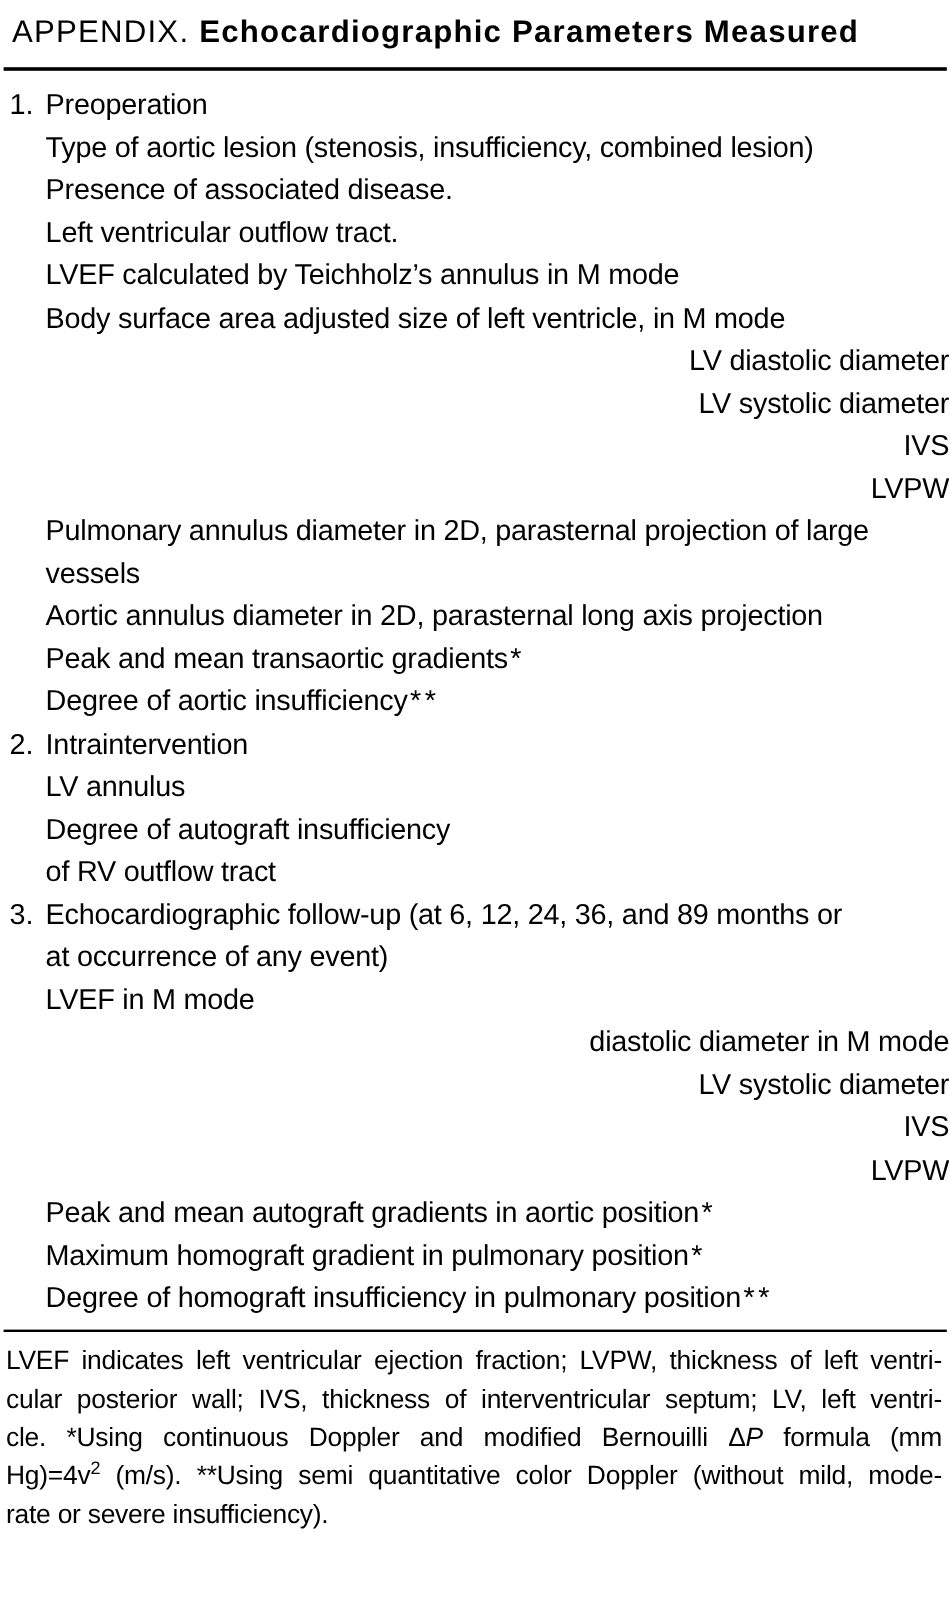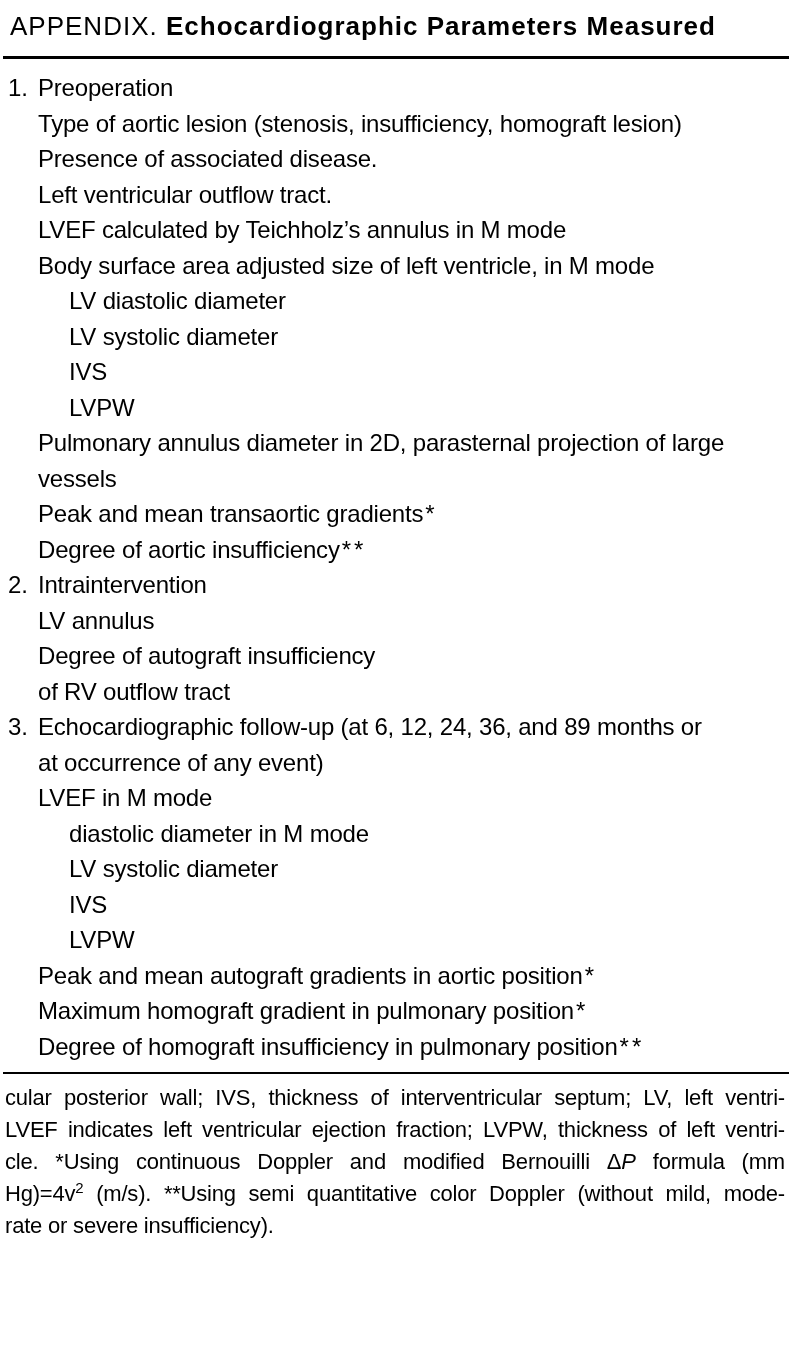--- a/index.html
+++ b/index.html
@@ -50,21 +50,21 @@
   }
   .line {
     position: relative;
     height: 35.5px;
     line-height: 35.5px;
     font-size: 24px;
     letter-spacing: -0.2px;
     white-space: nowrap;
   }
   .ind0, .ind1 { padding-left: 38px; }
-  .ind2 { padding-left: 69px; }
+  .ind2 { padding-left: 92px; text-align: right; }
   .marker {
     position: absolute;
     left: 8px;
     top: 0;
   }
   .star {
     letter-spacing: 3px;
     margin-left: 2px;
   }
   .footnote {
@@ -94,31 +94,32 @@
 
   <div class="title">
     <span>APPENDIX.</span>
     <span class="title-bold">Echocardiographic Parameters Measured</span>
   </div>
 
   <div class="rule rule-top"></div>
 
   <div class="list" id="list">
       <div class="line ind0"><span class="marker">1.</span><span>Preoperation</span></div>
-      <div class="line ind1"><span>Type of aortic lesion (stenosis, insufficiency, homograft lesion)</span></div>
+      <div class="line ind1"><span>Type of aortic lesion (stenosis, insufficiency, combined lesion)</span></div>
       <div class="line ind1"><span>Presence of associated disease.</span></div>
       <div class="line ind1"><span>Left ventricular outflow tract.</span></div>
       <div class="line ind1"><span>LVEF calculated by Teichholz’s annulus in M mode</span></div>
       <div class="line ind1"><span>Body surface area adjusted size of left ventricle, in M mode</span></div>
       <div class="line ind2"><span>LV diastolic diameter</span></div>
       <div class="line ind2"><span>LV systolic diameter</span></div>
       <div class="line ind2"><span>IVS</span></div>
       <div class="line ind2"><span>LVPW</span></div>
       <div class="line ind1"><span>Pulmonary annulus diameter in 2D, parasternal projection of large</span></div>
       <div class="line ind1"><span>vessels</span></div>
+      <div class="line ind1"><span>Aortic annulus diameter in 2D, parasternal long axis projection</span></div>
       <div class="line ind1"><span>Peak and mean transaortic gradients</span><span class="star">*</span></div>
       <div class="line ind1"><span>Degree of aortic insufficiency</span><span class="star">**</span></div>
       <div class="line ind0"><span class="marker">2.</span><span>Intraintervention</span></div>
       <div class="line ind1"><span>LV annulus</span></div>
       <div class="line ind1"><span>Degree of autograft insufficiency</span></div>
       <div class="line ind1"><span>of RV outflow tract</span></div>
       <div class="line ind0"><span class="marker">3.</span><span>Echocardiographic follow-up (at 6, 12, 24, 36, and 89 months or</span></div>
       <div class="line ind1"><span>at occurrence of any event)</span></div>
       <div class="line ind1"><span>LVEF in M mode</span></div>
       <div class="line ind2"><span>diastolic diameter in M mode</span></div>
@@ -126,20 +127,20 @@
       <div class="line ind2"><span>IVS</span></div>
       <div class="line ind2"><span>LVPW</span></div>
       <div class="line ind1"><span>Peak and mean autograft gradients in aortic position</span><span class="star">*</span></div>
       <div class="line ind1"><span>Maximum homograft gradient in pulmonary position</span><span class="star">*</span></div>
       <div class="line ind1"><span>Degree of homograft insufficiency in pulmonary position</span><span class="star">**</span></div>
     </div>
 
   <div class="rule rule-bottom"></div>
 
   <div class="footnote" id="footnote">
+      <div class="fline just"><span>LVEF indicates left ventricular ejection fraction; LVPW, thickness of left ventri-</span></div>
       <div class="fline just"><span>cular posterior wall; IVS, thickness of interventricular septum; LV, left ventri-</span></div>
-      <div class="fline just"><span>LVEF indicates left ventricular ejection fraction; LVPW, thickness of left ventri-</span></div>
       <div class="fline just"><span>cle. *Using continuous Doppler and modified Bernouilli Δ</span><span class="fn-italic">P</span><span> formula (mm</span></div>
       <div class="fline just"><span>Hg)=4v</span><span class="fn-sup">2</span><span> (m/s). **Using semi quantitative color Doppler (without mild, mode-</span></div>
       <div class="fline"><span>rate or severe insufficiency).</span></div>
     </div>
 
 </div>
 
 </body></html>

